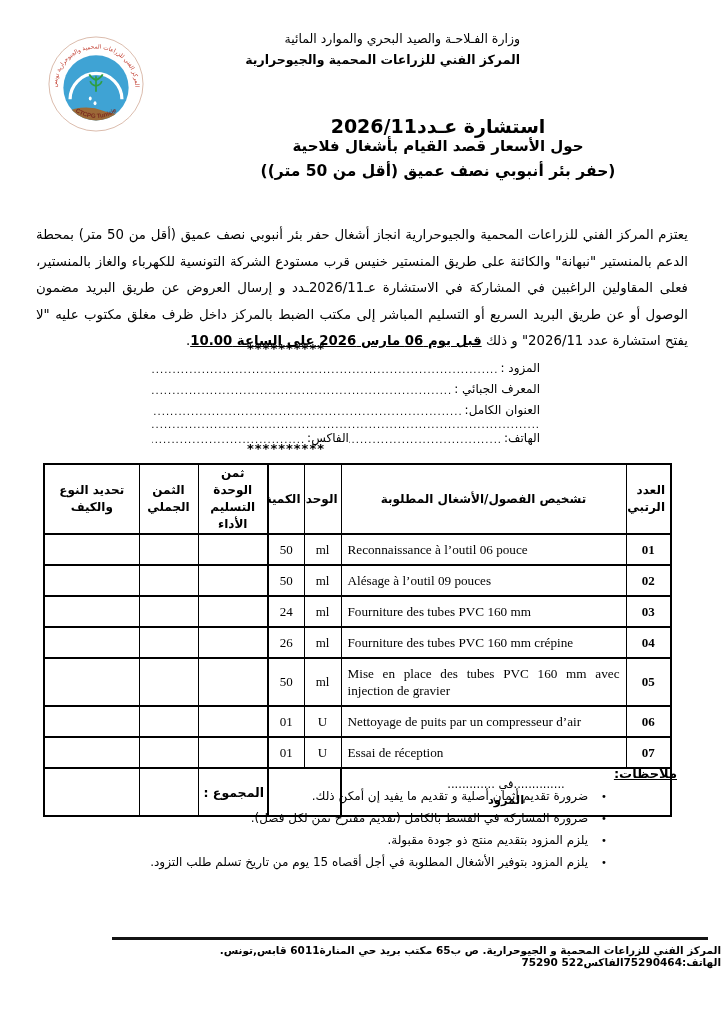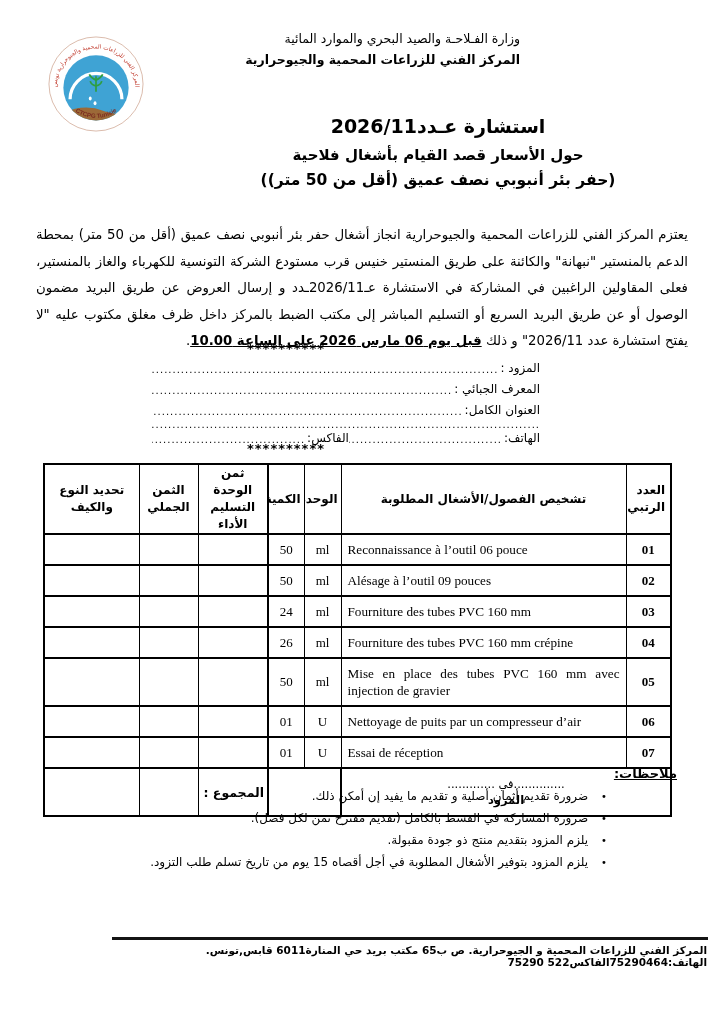--- a/index.html
+++ b/index.html
@@ -6,21 +6,21 @@
   .page{position:relative;width:724px;height:1024px;background:#ffffff;margin:0 auto;
         font-family:"DejaVu Sans",sans-serif;color:#000;direction:rtl;overflow:hidden;}
 
   
   .gov-header{position:absolute;top:28px;right:204px;text-align:right;font-size:12.5px;line-height:21px;}
   .gov-header .l3{font-weight:bold;}
   .logo{position:absolute;top:36px;left:48px;width:96px;height:96px;}
 
   
   .title-block{position:absolute;top:115px;left:186px;right:34px;text-align:center;}
-  .title-1{font-weight:bold;font-size:19px;margin-bottom:9px;}
+  .title-1{font-weight:bold;font-size:19px;}
   .title-2{font-weight:bold;font-size:15px;margin-bottom:7px;}
   .title-3{font-weight:bold;font-size:15.5px;}
 
   
   .intro{position:absolute;top:209px;left:36px;right:36px;font-size:13.3px;line-height:26.5px;
          text-align:justify;}
   .deadline{font-weight:bold;text-decoration:underline;}
 
   .sep{position:absolute;left:36px;width:500px;text-align:center;font-weight:bold;
        font-size:13px;letter-spacing:1px;}
@@ -52,21 +52,21 @@
   .total-cell{text-align:right;font-weight:bold;font-size:12.5px;}
 
   
   .notes{position:absolute;top:766px;right:47px;left:36px;font-size:12px;}
   .notes-title{font-weight:bold;text-decoration:underline;font-size:13px;margin-bottom:8px;}
   .note{display:flex;gap:13px;margin-bottom:7px;padding-right:70px;line-height:15px;}
   .note .bullet{font-size:10px;line-height:15px;}
 
   
   .footer-rule{position:absolute;top:937px;left:112px;right:16px;border-top:3px solid #141414;}
-  .footer-text{position:absolute;top:944px;right:17px;left:100px;text-align:right;font-weight:bold;font-size:10.5px;}
+  .footer-text{position:absolute;top:944px;right:3px;left:100px;text-align:right;font-weight:bold;font-size:10.5px;}
 </style>
 </head>
 <body>
 
 <div class="page">
 
   <div class="logo">
     <svg viewBox="0 0 100 100" width="96" height="96">
       <circle cx="50" cy="50" r="49" fill="#ffffff" stroke="#d9b9a9" stroke-width="1"></circle>
       <defs>

